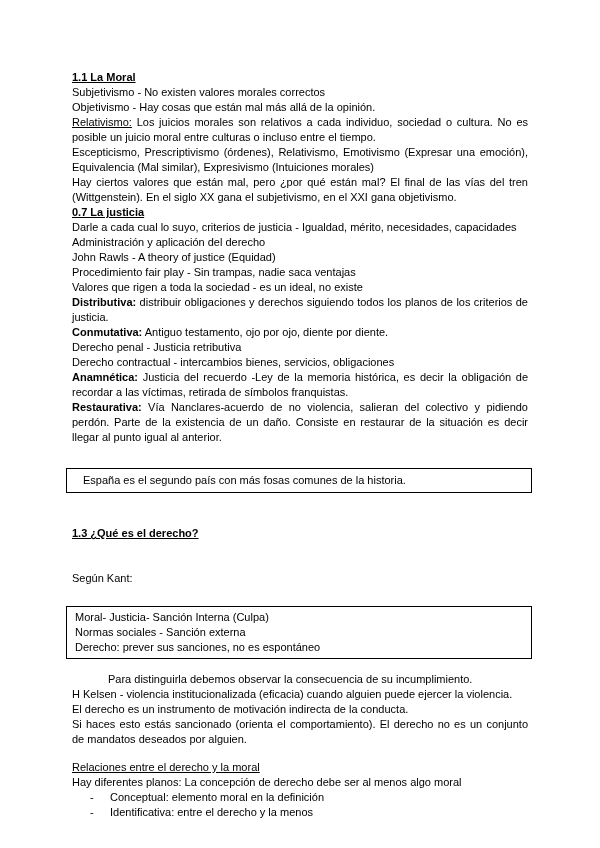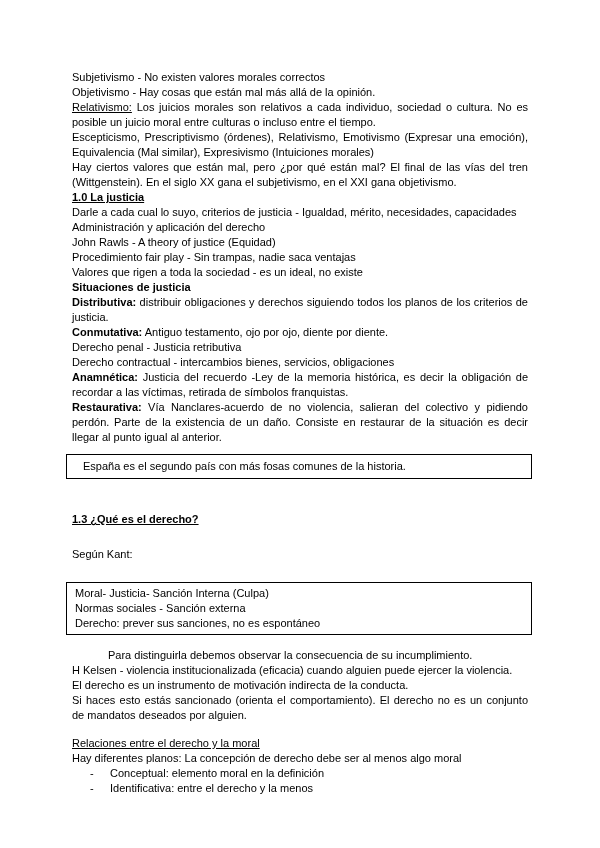--- a/index.html
+++ b/index.html
@@ -19,47 +19,47 @@
   .b { font-weight: bold; }
   .ul { text-decoration: underline; }
   .h { font-weight: bold; text-decoration: underline; }
   .box {
     border: 1px solid #000;
     margin-left: -6px;
     margin-right: -4px;
     padding: 4px 8px;
   }
   .box2 { padding: 3px 8px; }
-  .gap-box1 { margin-top: 9px; padding-left: 16px; }
+  .gap-box1 { margin-top: 23px; padding-left: 16px; }
   .gap-h3 { margin-top: 33px; }
-  .gap-kant { margin-top: 20px; }
+  .gap-kant { margin-top: 30px; }
   .gap-box2 { margin-top: 20px; }
   .gap-dist { margin-top: 13px; margin-left: 36px; }
   .gap-rel { margin-top: 13px; }
   .li { display: flex; padding-left: 18px; }
   .li .dash { flex: 0 0 20px; }
 </style>
 </head>
 <body>
 
 <div class="doc">
 
+  <p class="h">1.1 La Moral</p>
   <p>Subjetivismo - No existen valores morales correctos</p>
   <p>Objetivismo - Hay cosas que están mal más allá de la opinión.</p>
   <p class="just"><span class="ul">Relativismo:</span><span> Los juicios morales son relativos a cada individuo, sociedad o cultura. No es posible un juicio moral entre culturas o incluso entre el tiempo.</span></p>
   <p class="just">Escepticismo, Prescriptivismo (órdenes), Relativismo, Emotivismo (Expresar una emoción), Equivalencia (Mal similar), Expresivismo (Intuiciones morales)</p>
   <p class="just">Hay ciertos valores que están mal, pero ¿por qué están mal? El final de las vías del tren (Wittgenstein). En el siglo XX gana el subjetivismo, en el XXI gana objetivismo.</p>
 
-  <p class="h">1.0 La justicia</p>
+  <p class="h">0.7 La justicia</p>
   <p>Darle a cada cual lo suyo, criterios de justicia - Igualdad, mérito, necesidades, capacidades</p>
   <p>Administración y aplicación del derecho</p>
   <p>John Rawls - A theory of justice (Equidad)</p>
   <p>Procedimiento fair play - Sin trampas, nadie saca ventajas</p>
   <p>Valores que rigen a toda la sociedad - es un ideal, no existe</p>
-  <p class="b">Situaciones de justicia</p>
   <p class="just"><span class="b">Distributiva:</span><span> distribuir obligaciones y derechos siguiendo todos los planos de los criterios de justicia.</span></p>
   <p><span class="b">Conmutativa:</span><span> Antiguo testamento, ojo por ojo, diente por diente.</span></p>
   <p>Derecho penal - Justicia retributiva</p>
   <p>Derecho contractual - intercambios bienes, servicios, obligaciones</p>
   <p class="just"><span class="b">Anamnética:</span><span> Justicia del recuerdo -Ley de la memoria histórica, es decir la obligación de recordar a las víctimas, retirada de símbolos franquistas.</span></p>
   <p class="just"><span class="b">Restaurativa:</span><span> Vía Nanclares-acuerdo de no violencia, salieran del colectivo y pidiendo perdón. Parte de la existencia de un daño. Consiste en restaurar de la situación es decir llegar al punto igual al anterior.</span></p>
 
   <div class="box gap-box1">
     <p>España es el segundo país con más fosas comunes de la historia.</p>
   </div>

